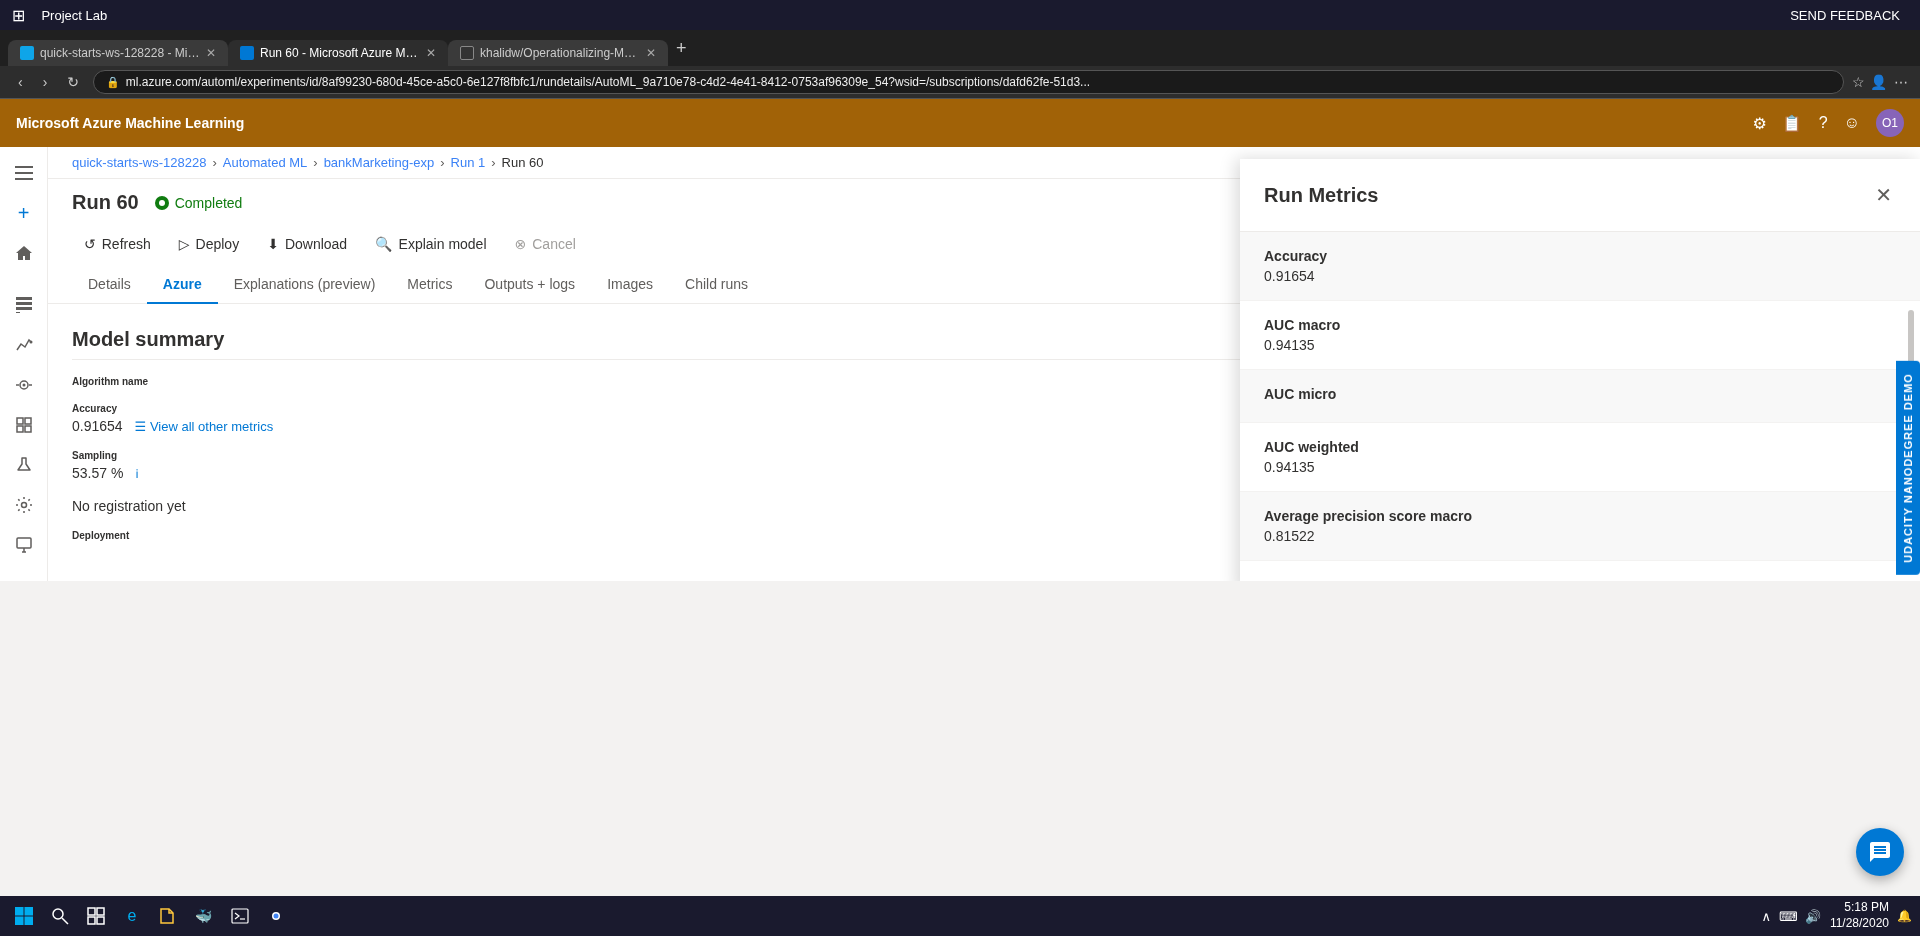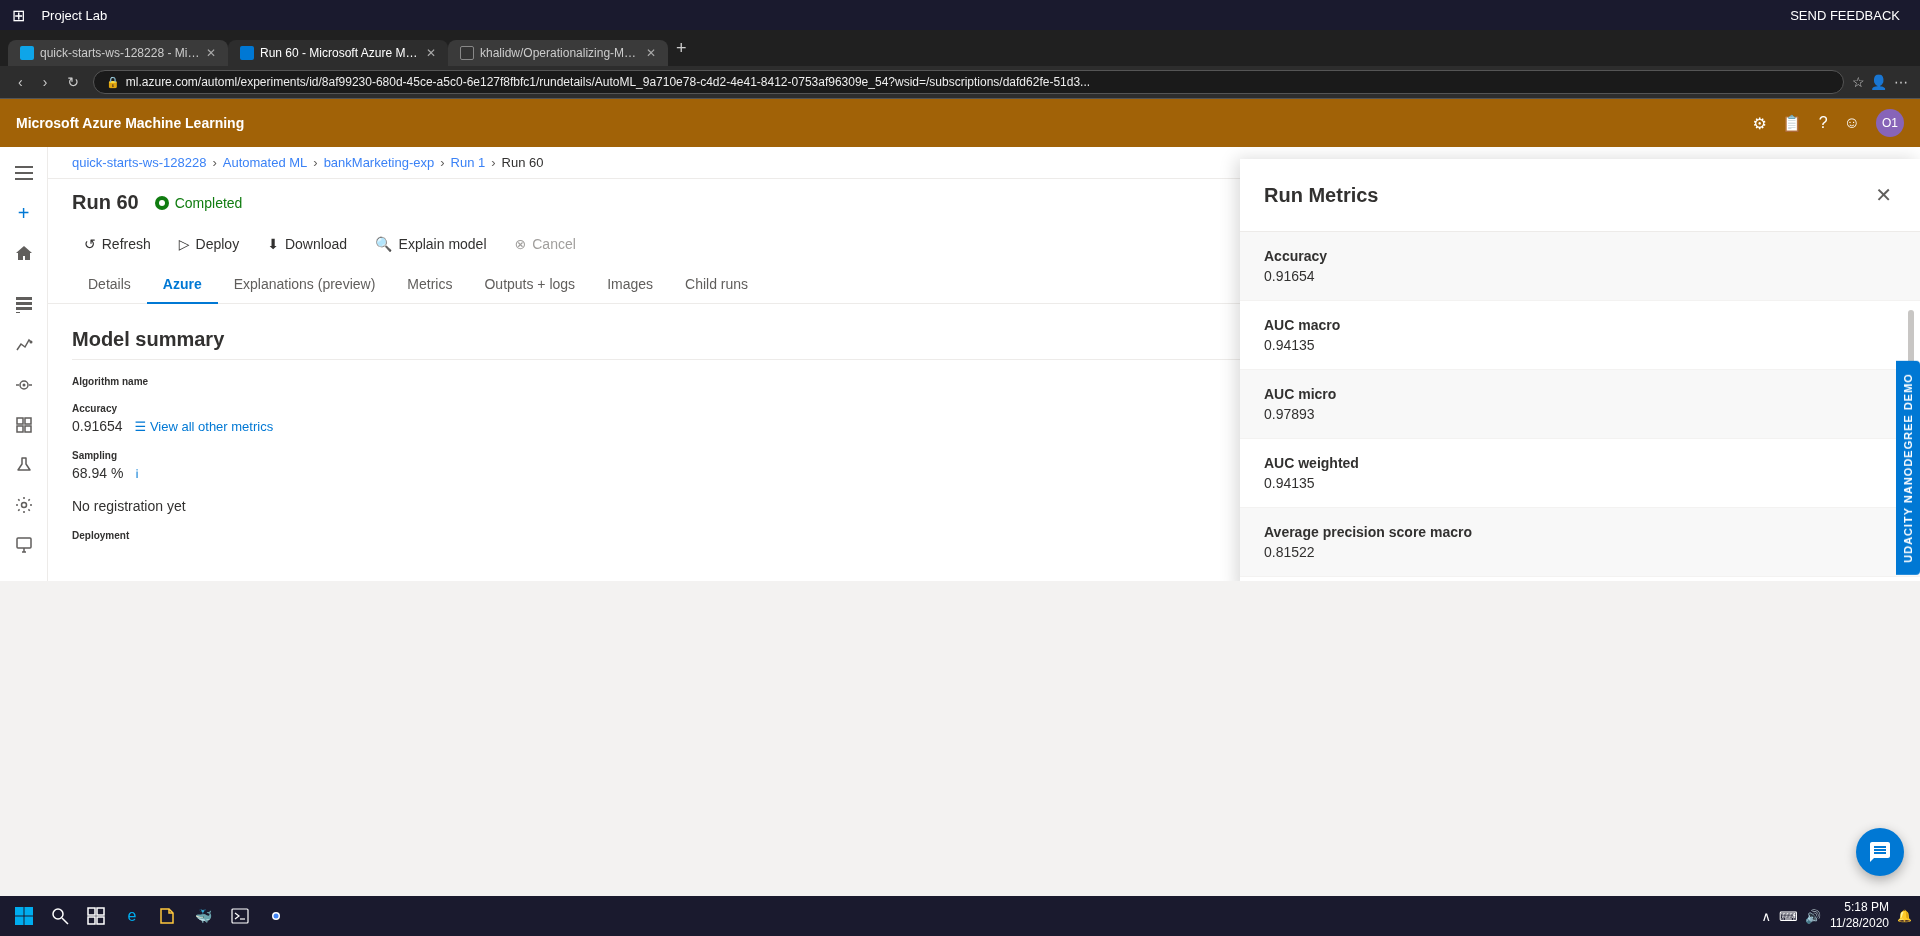--- a/index.html
+++ b/index.html
@@ -539,21 +539,21 @@
         <div class="summary-label">Accuracy</div>
         <div class="summary-row-inline">
           <span class="summary-value">0.91654</span>
           <a class="summary-value-link">☰ View all other metrics</a>
         </div>
       </div>
 
       <div class="summary-row">
         <div class="summary-label">Sampling</div>
         <div class="summary-row-inline">
-          <span class="summary-value">68.94 %</span>
+          <span class="summary-value">53.57 %</span>
           <span class="info-icon">ℹ</span>
         </div>
       </div>
 
       <div class="summary-row">
         <div class="summary-value">No registration yet</div>
       </div>
 
       <div class="summary-row">
         <div class="summary-label">Deployment</div>
@@ -570,21 +570,20 @@
       <div class="metric-row">
         <div class="metric-name">Accuracy</div>
         <div class="metric-value">0.91654</div>
       </div>
       <div class="metric-row">
         <div class="metric-name">AUC macro</div>
         <div class="metric-value">0.94135</div>
       </div>
       <div class="metric-row">
         <div class="metric-name">AUC micro</div>
-        <div class="metric-value">0.97893</div>
       </div>
       <div class="metric-row">
         <div class="metric-name">AUC weighted</div>
         <div class="metric-value">0.94135</div>
       </div>
       <div class="metric-row">
         <div class="metric-name">Average precision score macro</div>
         <div class="metric-value">0.81522</div>
       </div>
       <div class="metric-row">

